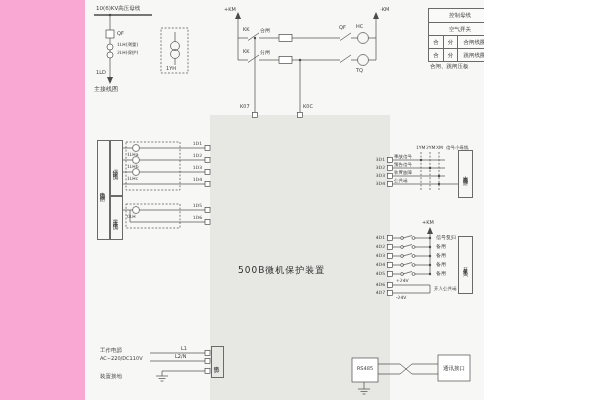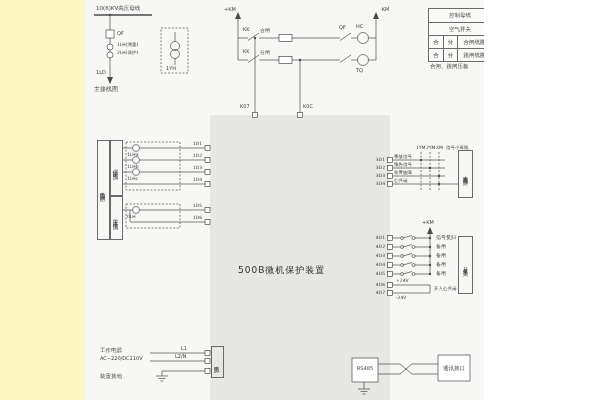--- a/index.html
+++ b/index.html
@@ -1,17 +1,17 @@
 <!DOCTYPE html>
 <html><head>
 <meta charset="utf-8">
 <style>
   * { margin:0; padding:0; box-sizing:border-box; }
   body { font-family:"DejaVu Sans","Liberation Sans",sans-serif; }
-  .stage { position:relative; width:484px; height:400px; background:#fef9c3; overflow:hidden; }
+  .stage { position:relative; width:484px; height:400px; background:#f9a8d4; overflow:hidden; }
   .paper { position:absolute; left:85px; top:0; width:430px; height:400px; background:#f7f8f5; }
   .device { position:absolute; left:210px; top:115px; width:180px; height:285px; background:#e7e8e4; }
   svg.wires { position:absolute; left:0; top:0; }
   svg.wires line, svg.wires rect, svg.wires circle, svg.wires polyline { stroke:#4b4b4b; stroke-width:0.7; fill:none; }
   svg.wires .thick { stroke-width:1.6; }
   svg.wires .term { fill:#ffffff; }
   svg.wires .dot { fill:#4b4b4b; stroke:none; }
   svg.wires .arr { fill:#4b4b4b; stroke:none; }
   svg.wires .dash { stroke-dasharray:2 1.6; }
   .lbl { position:absolute; font-size:5px; line-height:1.15; color:#3c3c3c; white-space:nowrap; }

